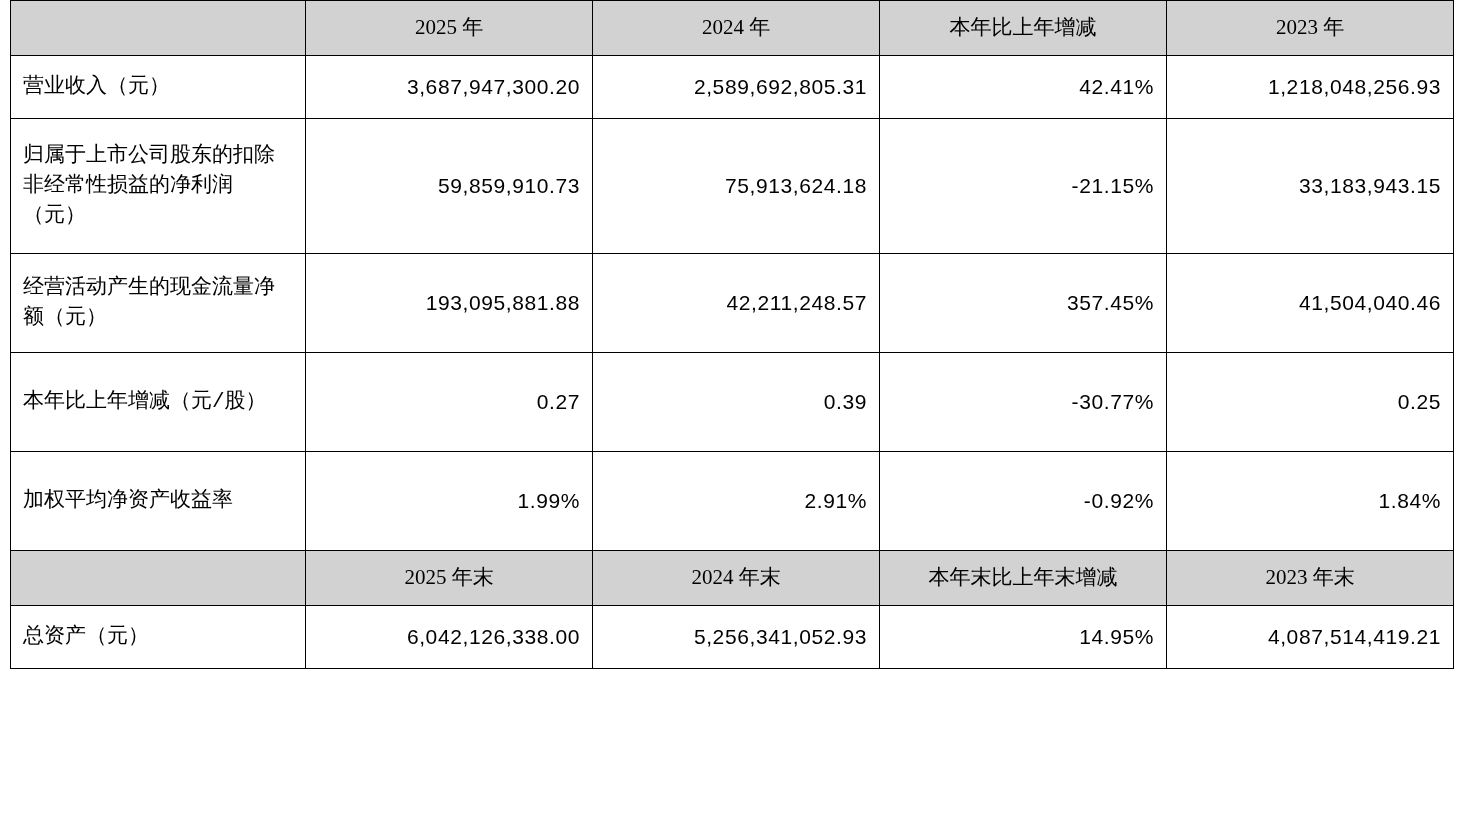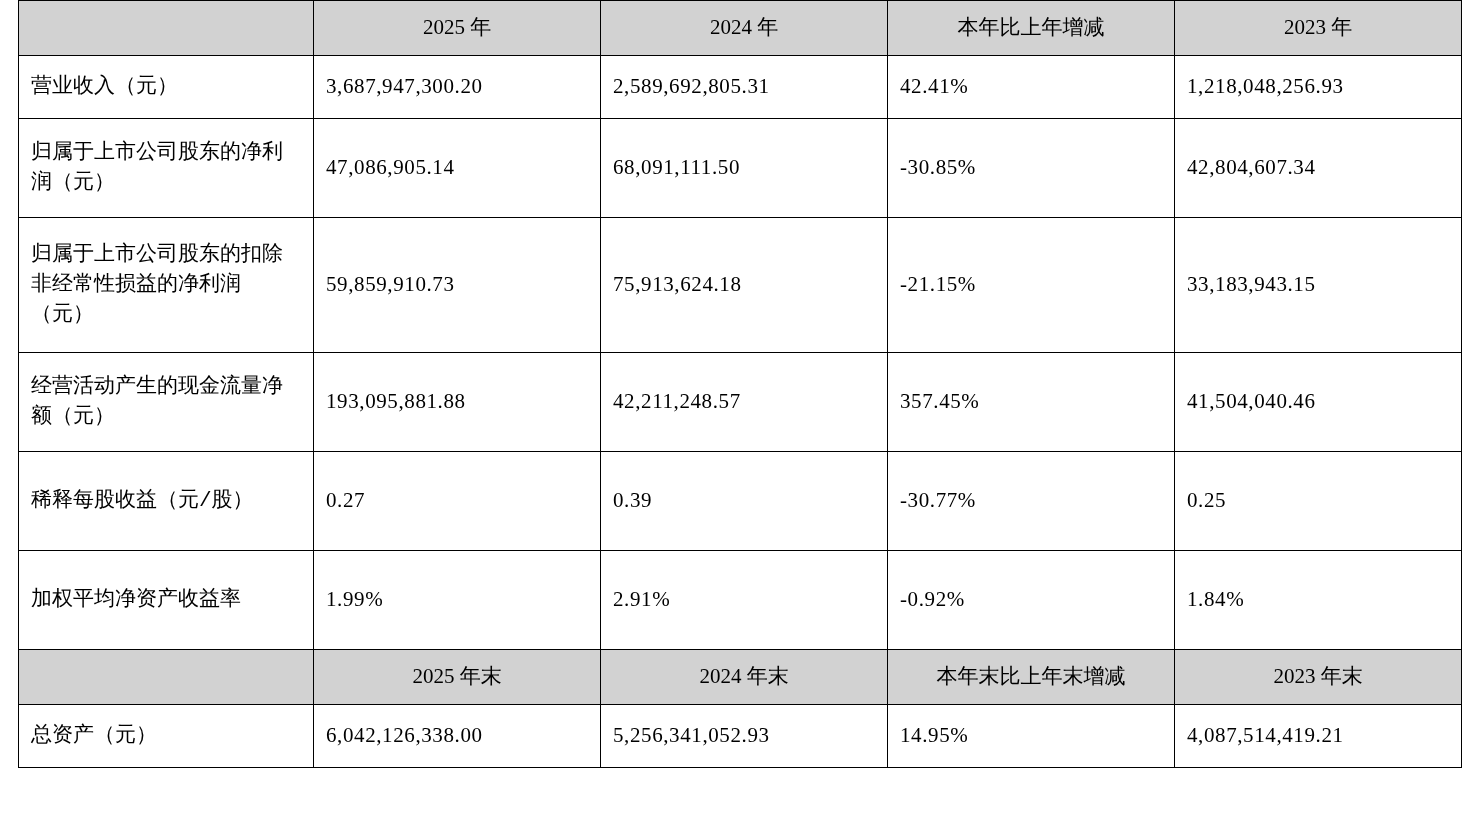--- a/index.html
+++ b/index.html
@@ -10,21 +10,21 @@
   body {
     width: 1479px;
     height: 831px;
     font-family: "Liberation Serif", "DejaVu Serif", serif;
     color: #000000;
   }
   .sheet {
     width: 1479px;
     height: 831px;
     box-sizing: border-box;
-    padding: 0 18px 0 18px;
+    padding: 0 18px 0 10px;
   }
   table.fin {
     border-collapse: collapse;
     width: 1443px;
     table-layout: fixed;
   }
   table.fin col.c0 { width: 295px; }
   table.fin col.c1 { width: 287px; }
   table.fin col.c2 { width: 287px; }
   table.fin col.c3 { width: 287px; }
@@ -46,21 +46,22 @@
     padding: 5px 10px;
   }
   .hdr td.blank {
     background: #d2d2d2;
   }
   .lbl {
     text-align: left;
     font-family: Liberation Mono, monospace;
   }
   .num {
-    font-family: Liberation Serif, serif;
+    text-align: right;
+    font-family: Liberation Sans, sans-serif;
     letter-spacing: 0.6px;
   }
   .r1 td { height: 46px; }
   .r2 td { height: 82px; }
   .r3 td { height: 118px; }
 </style>
 </head>
 <body>
 
 <div class="sheet">
@@ -83,46 +84,39 @@
       </tr>
 
       <tr class="r1">
         <td class="lbl">营业收入（元）</td>
         <td class="num">3,687,947,300.20</td>
         <td class="num">2,589,692,805.31</td>
         <td class="num">42.41%</td>
         <td class="num">1,218,048,256.93</td>
       </tr>
 
-      <tr class="r2">
-        <td class="lbl">归属于上市公司股东的净利润（元）</td>
-        <td class="num">47,086,905.14</td>
-        <td class="num">68,091,111.50</td>
-        <td class="num">-30.85%</td>
-        <td class="num">42,804,607.34</td>
-      </tr>
 
       <tr class="r3">
         <td class="lbl">归属于上市公司股东的扣除非经常性损益的净利润（元）</td>
         <td class="num">59,859,910.73</td>
         <td class="num">75,913,624.18</td>
         <td class="num">-21.15%</td>
         <td class="num">33,183,943.15</td>
       </tr>
 
       <tr class="r2">
         <td class="lbl">经营活动产生的现金流量净额（元）</td>
         <td class="num">193,095,881.88</td>
         <td class="num">42,211,248.57</td>
         <td class="num">357.45%</td>
         <td class="num">41,504,040.46</td>
       </tr>
 
       <tr class="r2">
-        <td class="lbl">稀释每股收益（元/股）</td>
+        <td class="lbl">本年比上年增减（元/股）</td>
         <td class="num">0.27</td>
         <td class="num">0.39</td>
         <td class="num">-30.77%</td>
         <td class="num">0.25</td>
       </tr>
 
 
       <tr class="r2">
         <td class="lbl">加权平均净资产收益率</td>
         <td class="num">1.99%</td>

